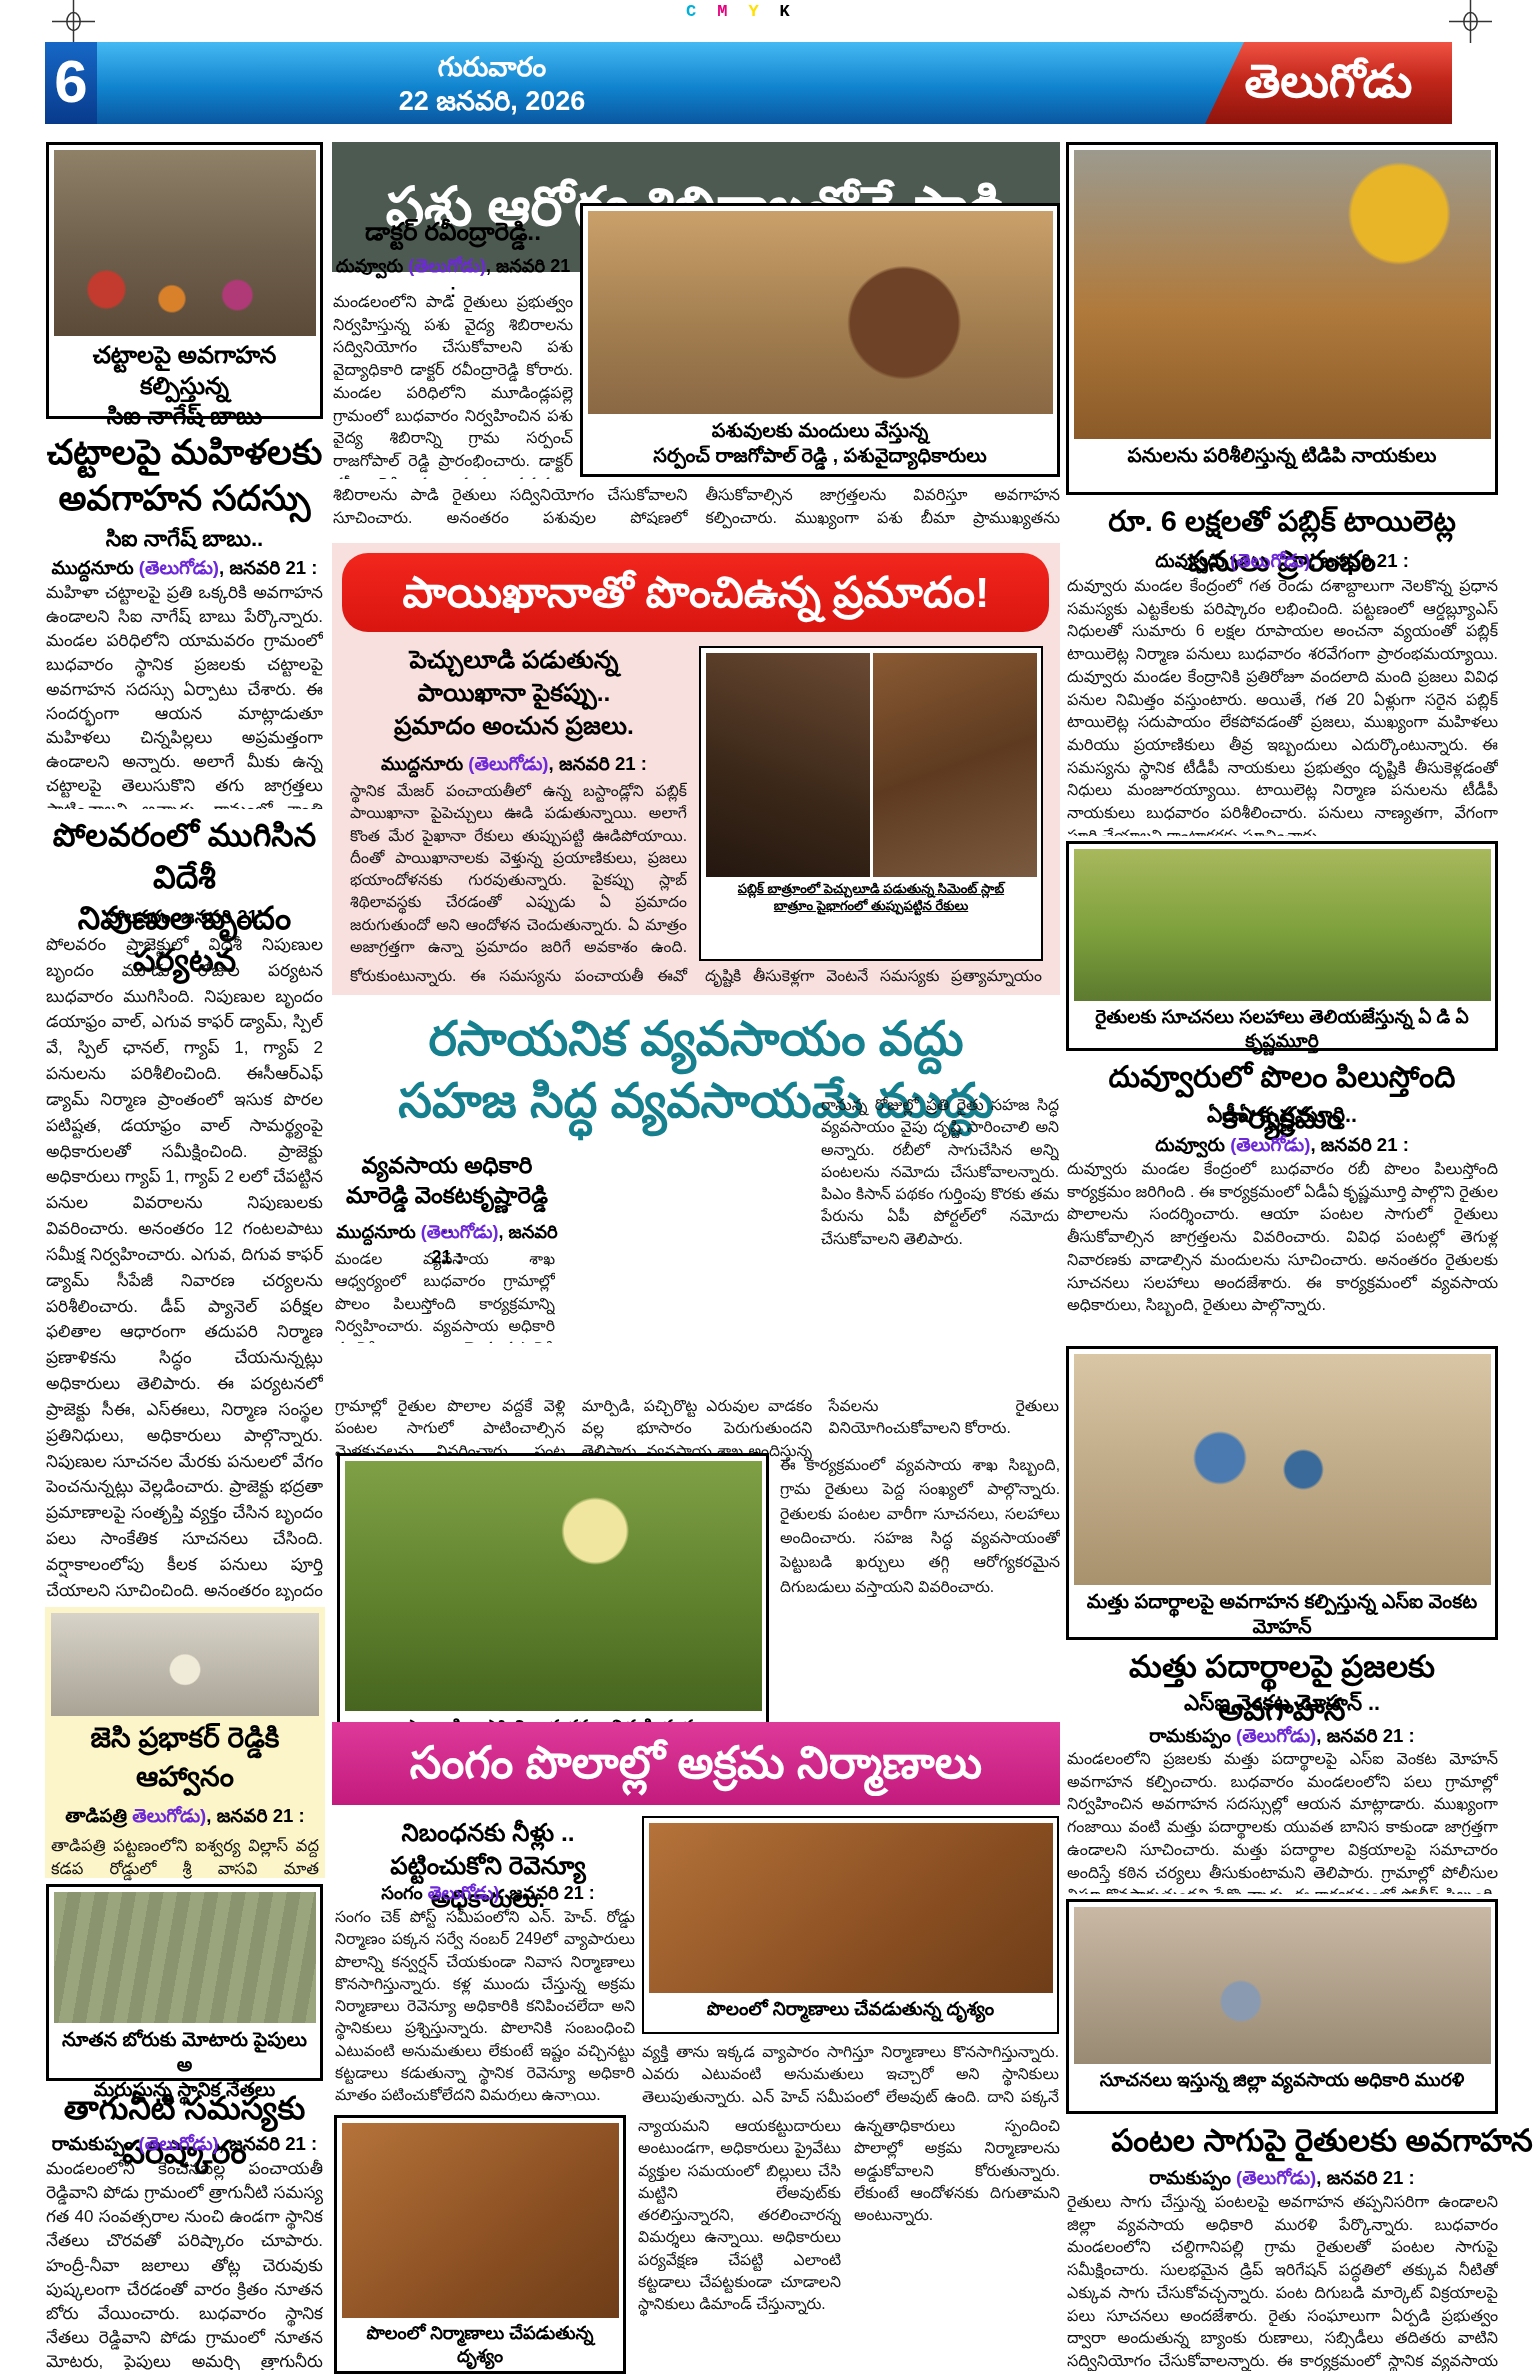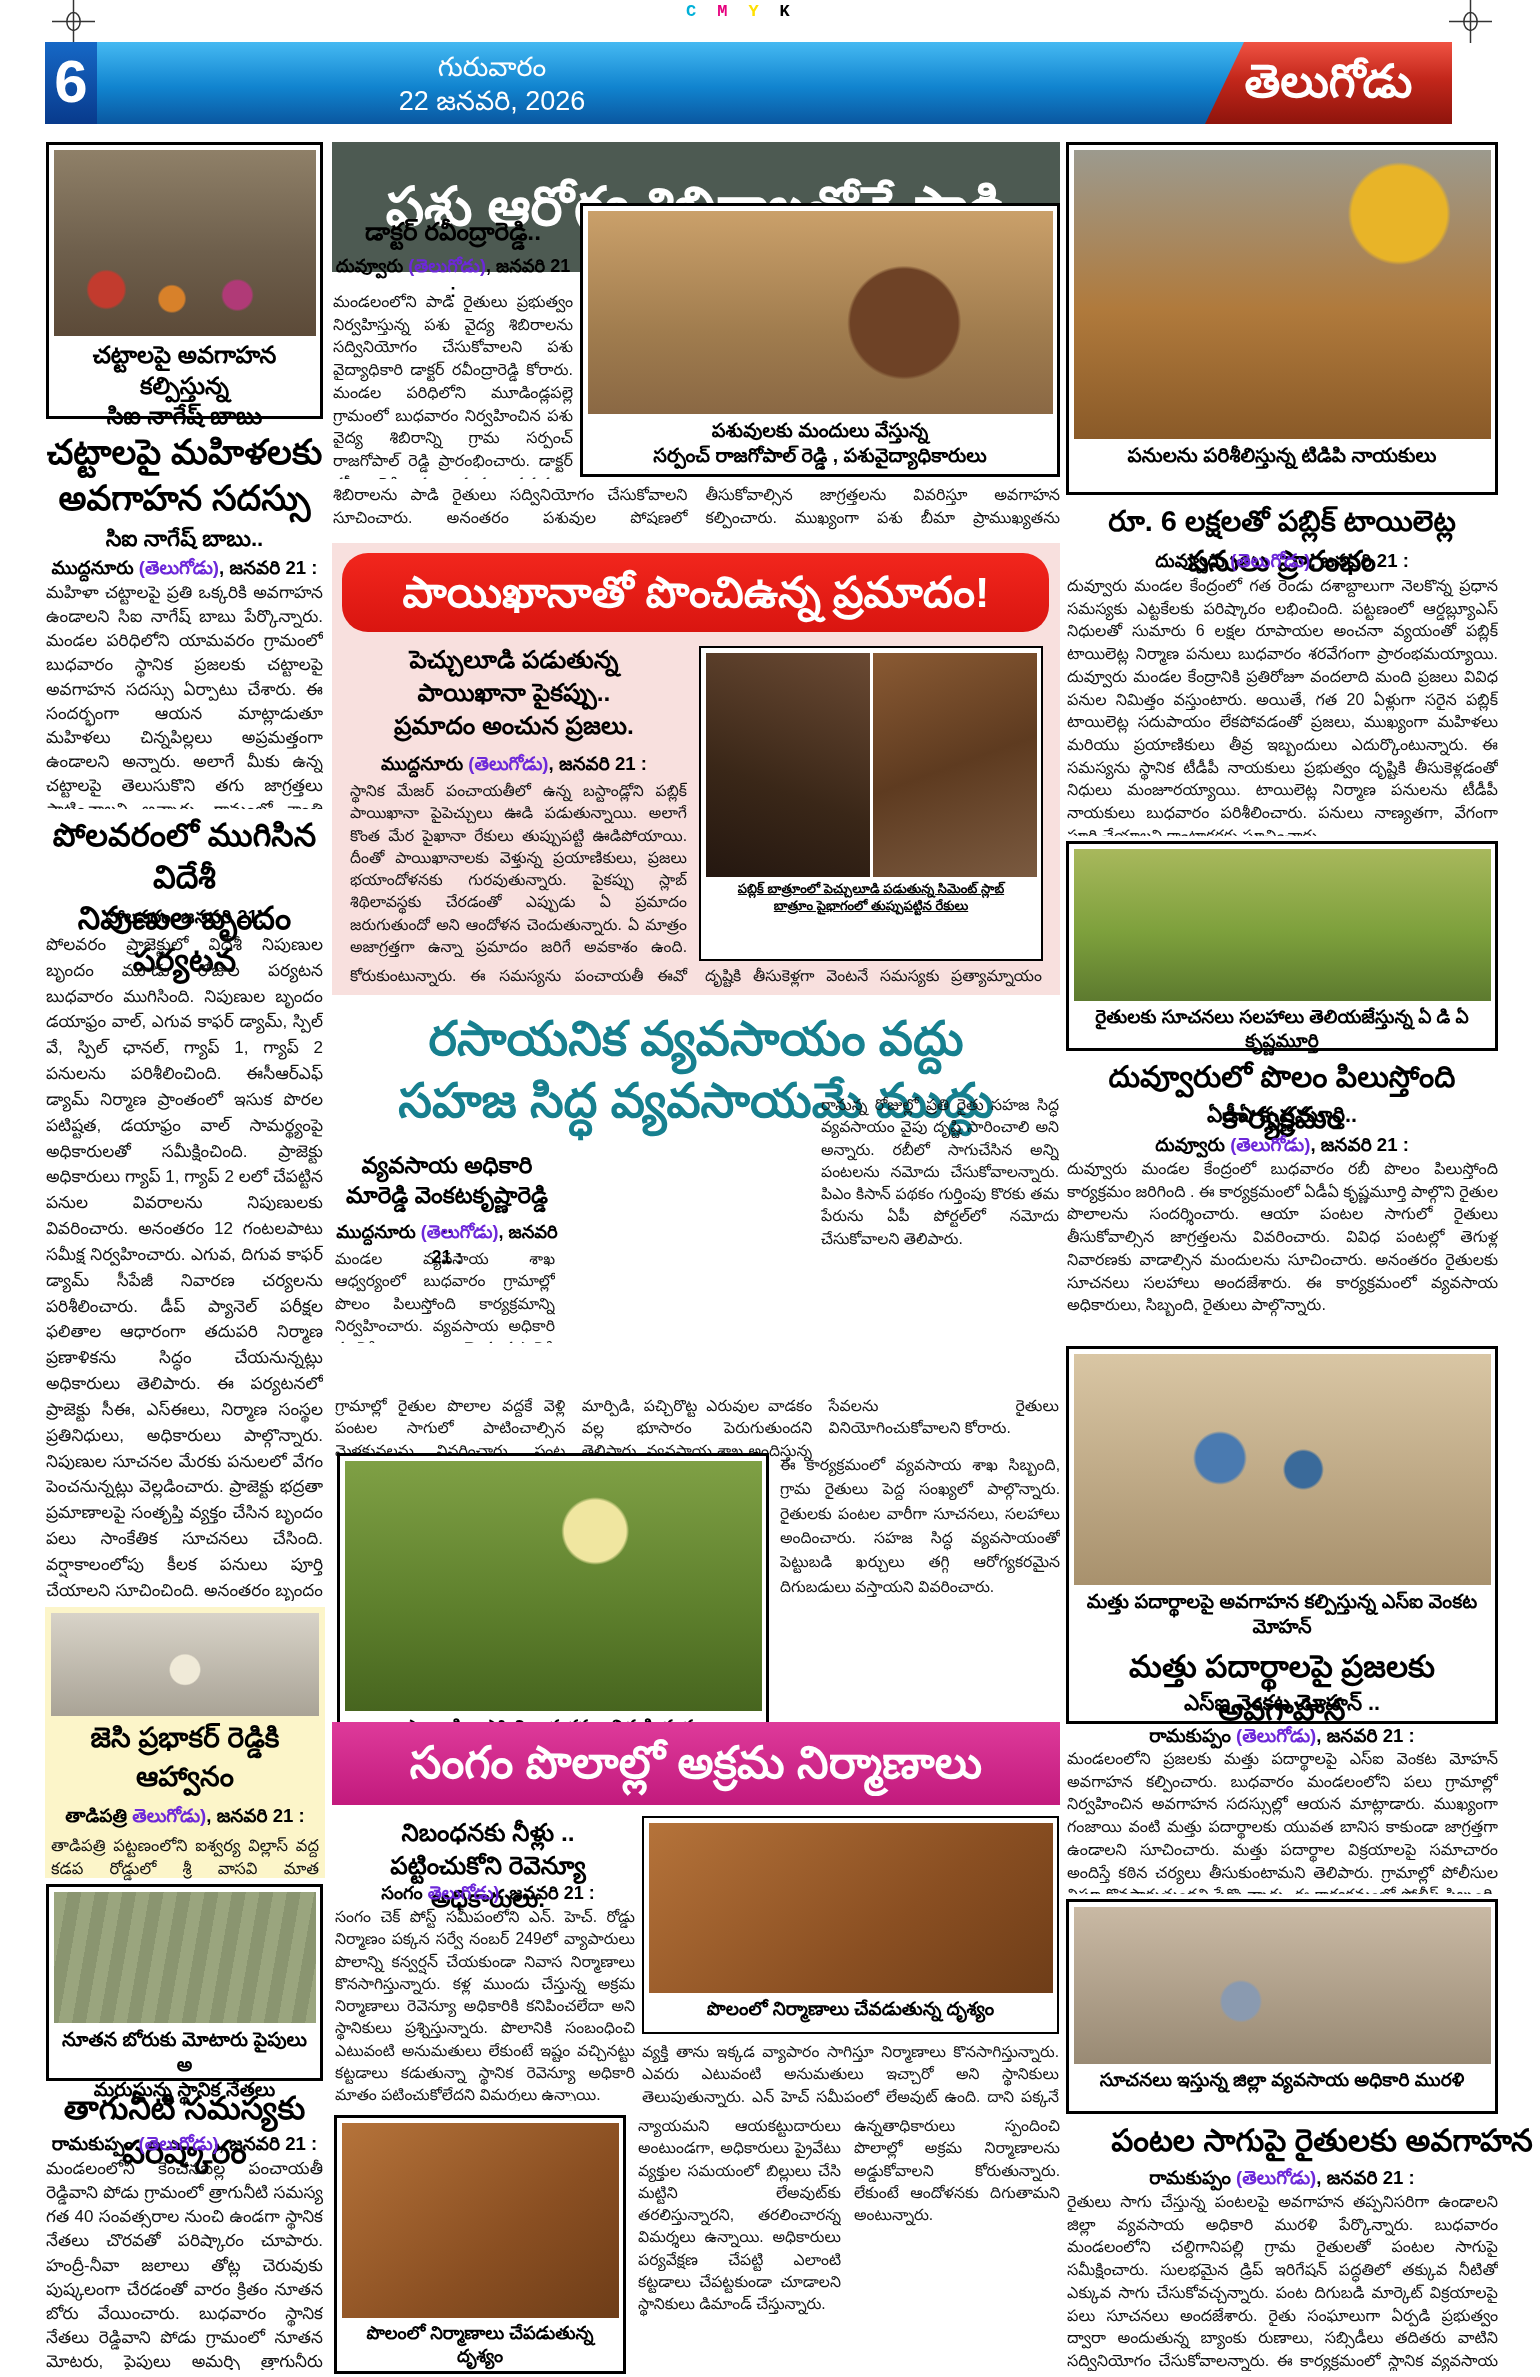--- a/index.html
+++ b/index.html
@@ -14,21 +14,21 @@
   .frame{border:3px solid #000;background:#fff;padding:4.5px;}
   .cap{font-weight:bold;text-align:center;line-height:1.28;padding-top:4.5px;color:#000;}
   .cols2{column-count:2;column-gap:18px;}
   .cols3{column-count:3;column-gap:16.4px;margin-top:45px;}
 
   
   .printmarks{left:686px;top:1.5px;width:171px;display:flex;gap:21px;font-family:"Liberation Mono","DejaVu Sans Mono",monospace;font-size:17px;font-weight:bold;}
   .pm-c{color:#00b0d8;}.pm-m{color:#e6007e;}.pm-y{color:#ffe000;}.pm-k{color:#000;}
   .headerbar{left:45px;top:42px;width:1407px;height:82px;background:linear-gradient(180deg,#45b9f2 0%,#1184cf 55%,#0a57a0 100%);}
   .pagenum{left:0;top:0;width:52px;height:82px;background:linear-gradient(180deg,#1668c6,#083a8c);color:#fff;font-size:60px;font-weight:bold;text-align:center;line-height:80px;}
-  .daydate{left:246px;top:7.5px;width:402px;text-align:center;color:#fff;font-weight:normal;font-size:27px;line-height:1.28;}
+  .daydate{left:246px;top:7.5px;width:402px;text-align:center;color:#fff;font-weight:bold;font-size:27px;line-height:1.28;}
   .masthead{right:0;top:0;width:247px;height:82px;background:linear-gradient(180deg,#f05343,#c3271b 45%,#8e140c);clip-path:polygon(39px 0,100% 0,100% 100%,0 100%);color:#fff;font-size:46px;font-weight:bold;text-align:center;line-height:79px;}
   .reg{position:absolute;width:43px;height:43px;}
 
   
   .banner-dark{background:#4d5a52;color:#fff;font-weight:bold;text-align:center;}
   .banner-red{background:linear-gradient(180deg,#f2261d,#d91510);color:#fff;font-weight:bold;text-align:center;}
   .banner-magenta{background:linear-gradient(180deg,#de3a9a,#c21a7d);color:#fff;font-weight:bold;text-align:center;}
   .pinkbox{background:#f8e0de;}
   .yellowbox{background:#fcf5c9;}
   .teal{color:#17808f;}
@@ -204,21 +204,21 @@
     <div class="ph ph-corn" style="height:152px;"></div>
     <div class="cap" style="font-size:18.6px;">రైతులకు సూచనలు సలహాలు తెలియజేస్తున్న ఏ డి ఏ కృష్ణమూర్తి</div>
   </div>
   <div class="abs hl" style="left:1066px;top:1060px;width:432px;font-size:30px;">దువ్వూరులో పొలం పిలుస్తోంది కార్యక్రమం</div>
   <div class="abs byline" style="left:1066px;top:1102px;width:432px;font-size:21.6px;">ఏడీఏ కృష్ణమూర్తి..</div>
   <div class="abs dl" style="left:1066px;top:1134px;width:432px;">
     <span>దువ్వూరు </span><span class="brand">(తెలుగోడు)</span><span>, జనవరి 21 :</span>
   </div>
   <div class="abs bodytxt" style="left:1067px;top:1158px;width:431px;height:183px;font-size:16px;">దువ్వూరు మండల కేంద్రంలో బుధవారం రబీ పొలం పిలుస్తోంది కార్యక్రమం జరిగింది . ఈ కార్యక్రమంలో ఏడీఏ కృష్ణమూర్తి పాల్గొని రైతుల పొలాలను సందర్శించారు. ఆయా పంటల సాగులో రైతులు తీసుకోవాల్సిన జాగ్రత్తలను వివరించారు. వివిధ పంటల్లో తెగుళ్ల నివారణకు వాడాల్సిన మందులను సూచించారు. అనంతరం రైతులకు సూచనలు సలహాలు అందజేశారు. ఈ కార్యక్రమంలో వ్యవసాయ అధికారులు, సిబ్బంది, రైతులు పాల్గొన్నారు.</div>
 
-  <div class="abs frame" style="left:1066px;top:1346px;width:432px;height:378px;">
+  <div class="abs frame" style="left:1066px;top:1346px;width:432px;height:294px;">
     <div class="ph ph-police" style="height:231px;"></div>
     <div class="cap" style="font-size:19.4px;">మత్తు పదార్థాలపై అవగాహన కల్పిస్తున్న  ఎస్ఐ వెంకట మోహన్</div>
   </div>
   <div class="abs hl" style="left:1066px;top:1649px;width:432px;font-size:31px;">మత్తు పదార్థాలపై ప్రజలకు అవగాహన</div>
   <div class="abs byline" style="left:1066px;top:1690px;width:432px;font-size:21.6px;">ఎస్ఐ వెంకట మోహన్ ..</div>
   <div class="abs dl" style="left:1066px;top:1725px;width:432px;">
     <span>రామకుప్పం </span><span class="brand">(తెలుగోడు)</span><span>, జనవరి 21 :</span>
   </div>
   <div class="abs bodytxt" style="left:1067px;top:1748px;width:431px;height:146px;font-size:16px;">మండలంలోని ప్రజలకు మత్తు పదార్థాలపై ఎస్ఐ వెంకట మోహన్ అవగాహన కల్పించారు. బుధవారం మండలంలోని పలు గ్రామాల్లో నిర్వహించిన అవగాహన సదస్సుల్లో ఆయన మాట్లాడారు. ముఖ్యంగా గంజాయి వంటి మత్తు పదార్థాలకు యువత బానిస కాకుండా జాగ్రత్తగా ఉండాలని సూచించారు. మత్తు పదార్థాల విక్రయాలపై సమాచారం అందిస్తే కఠిన చర్యలు తీసుకుంటామని తెలిపారు. గ్రామాల్లో పోలీసుల నిఘా కొనసాగుతుందని పేర్కొన్నారు. ఈ కార్యక్రమంలో పోలీస్ సిబ్బంది, స్థానిక ప్రజలు పాల్గొన్నారు.</div>
 

